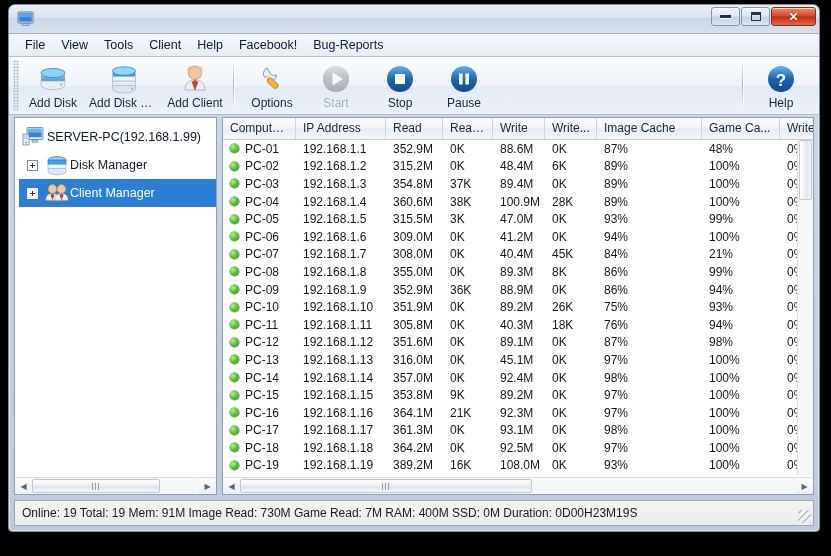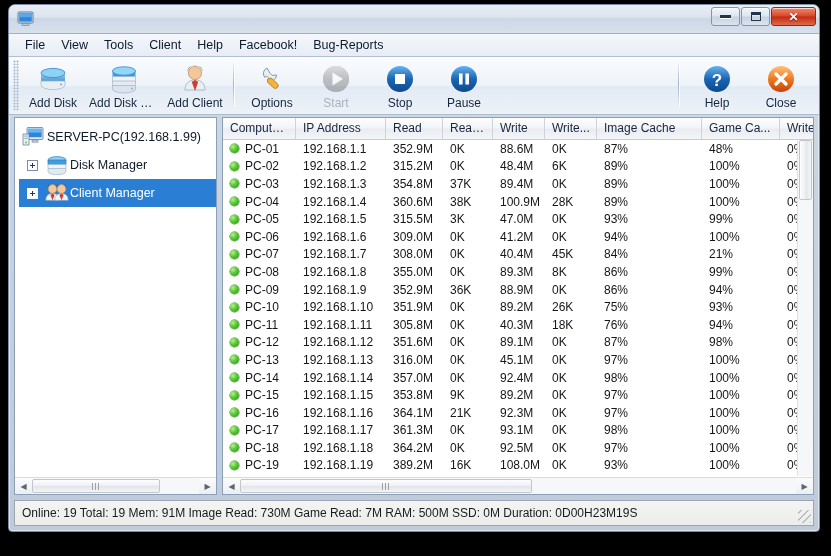--- a/index.html
+++ b/index.html
@@ -404,36 +404,20 @@
                 <stop offset=".5" stop-color="#1a66b4"></stop>
             <stop offset="1" stop-color="#0e4a8c"></stop>
               </linearGradient>
             </defs>
           <text x="15" y="21.5" font-family="Liberation Sans, sans-serif" font-size="17" font-weight="bold" fill="#ffffff" text-anchor="middle">?</text>
         </svg>
       </span>
       <span class="lbl">Help</span>
     </div>
 
-    <div class="tb-btn">
-      <span class="ico">
-        <svg width="30" height="30" viewBox="0 0 30 30">
-          <circle cx="15" cy="15" r="13" fill="url(#gc)"></circle>
-          <defs>
-              <linearGradient id="gc" x1="0" y1="0" x2="0" y2="1">
-            <stop offset="0" stop-color="#ffc27a"></stop>
-                <stop offset=".5" stop-color="#ee7a1e"></stop>
-            <stop offset="1" stop-color="#c5430a"></stop>
-              </linearGradient>
-            </defs>
-          <path d="M10 10 L20 20 M20 10 L10 20" stroke="#ffffff" stroke-width="3.4" stroke-linecap="round"></path>
-        </svg>
-      </span>
-      <span class="lbl">Close</span>
-    </div>
     <div style="width:6px"></div>
   </div>
 
   <div id="body">
 
     <div class="panel" id="left-panel">
       <div id="tree">
 
         <div class="tnode">
           <span class="tico">
@@ -1091,17 +1075,17 @@
           <div class="sb-thumb" style="left:0; width:292px;">
             <span class="sb-grip"></span>
           </div>
         </div>
         <div class="sb-arrow">▶</div>
       </div>
     </div>
   </div>
 
   <div id="statusbar">
-    <span id="status-text">Online: 19 Total: 19 Mem: 91M Image Read: 730M Game Read: 7M RAM: 500M SSD: 0M Duration: 0D00H23M19S</span>
+    <span id="status-text">Online: 19 Total: 19 Mem: 91M Image Read: 730M Game Read: 7M RAM: 400M SSD: 0M Duration: 0D00H23M19S</span>
     <span id="resize-grip"></span>
   </div>
 
 </div>
 
 </body></html>

